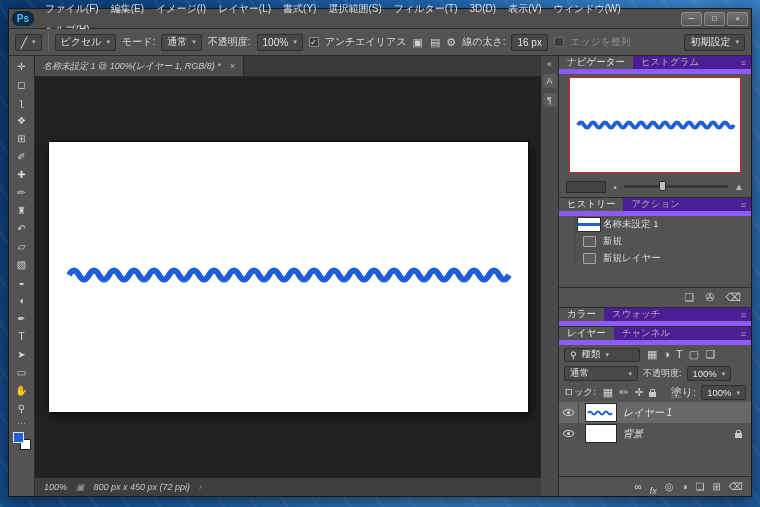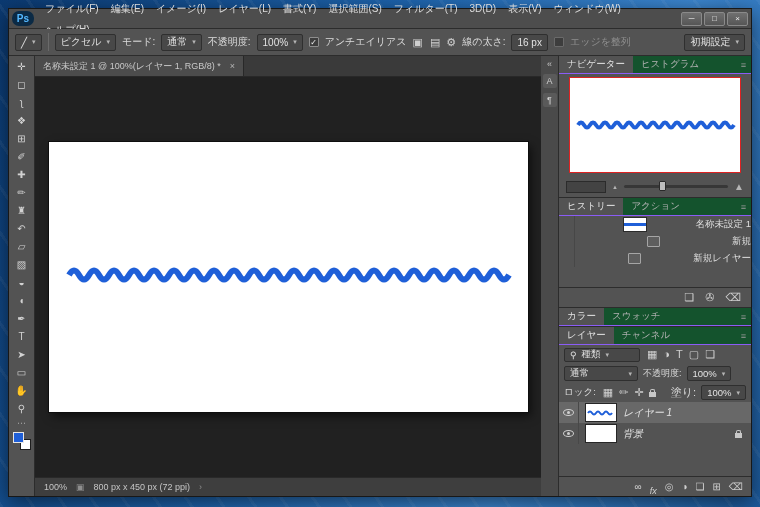--- a/index.html
+++ b/index.html
@@ -42,59 +42,59 @@
   .toolbar { width:26px; background:#535353; border-right:1px solid #2c2c2c;
     display:flex; flex-direction:column; align-items:center; padding-top:1px; flex:none; }
   .tool { width:22px; height:18px; display:flex; align-items:center; justify-content:center;
     color:#d2d2d2; font-size:10px; }
   .tb-ellipsis { color:#b5b5b5; font-size:9px; margin:1px 0; }
   .swatches { position:relative; width:18px; height:18px; margin-top:3px; }
   .sw-bg { position:absolute; right:0; bottom:0; width:11px; height:11px; background:#fff; border:1px solid #1d1d1d; }
   .sw-fg { position:absolute; left:0; top:0; width:11px; height:11px; border:1px solid #e6e6e6; }
 
   
-  .center { flex:1; display:flex; flex-direction:column; min-width:0; }
+  .center { flex:1; display:flex; flex-direction:column; min-width:0;font-style:italic; }
   .doc-tabs { height:21px; background:#3a3a3a; border-bottom:1px solid #282828; display:flex; align-items:flex-end; flex:none; }
   .doc-tab { height:20px; background:#4c4c4c; color:#c9c9c9; font-size:9px; display:flex;
     align-items:center; padding:0 8px; gap:9px; border-right:1px solid #282828; }
   .doc-close { color:#b5b5b5; font-size:9px; }
   .pasteboard { flex:1; background:#212121; display:flex; align-items:center; justify-content:center; min-height:0; }
   .canvas { width:479px; height:270px; background:#ffffff; box-shadow:0 0 0 1px #0e0e0e, 3px 4px 9px rgba(0,0,0,.6); }
   .canvas svg { display:block; width:100%; height:100%; }
   .statusbar { height:19px; background:#3e3e3e; border-top:1px solid #292929; display:flex;
     align-items:center; font-size:9px; color:#c5c5c5; gap:9px; padding:0 9px; flex:none; }
 
   
   .dockstrip { width:18px; background:#4a4a4a; border-right:1px solid #2c2c2c;
     display:flex; flex-direction:column; align-items:center; padding-top:3px; gap:5px; flex:none; }
   .dock-collapse { color:#c3c3c3; font-size:9px; }
   .dock-btn { width:14px; height:14px; background:#5a5a5a; border-radius:2px; color:#cfcfcf;
     font-size:9px; display:flex; align-items:center; justify-content:center; }
 
   
   .panels { width:192px; background:#535353; display:flex; flex-direction:column; flex:none; }
   .panel { display:flex; flex-direction:column; border-bottom:1px solid #2c2c2c; flex:none; }
-  .tabbar { height:18px; background:#14532d; display:flex; align-items:stretch; border-bottom:1px solid #8b5cf6; flex:none; }
+  .tabbar { height:18px; background:#4c1d95; display:flex; align-items:stretch; border-bottom:5px solid #8b5cf6; flex:none; }
   .ptab { font-size:9.5px; color:#b2b2b2; padding:0 8px; display:flex; align-items:center; }
   .ptab.active { background:#535353; color:#e4e4e4; }
   .pmenu { margin-left:auto; color:#9b9b9b; font-size:9px; display:flex; align-items:center; padding-right:5px; }
 
   .navigator-body { height:102px; display:flex; align-items:center; justify-content:center; }
   .nav-thumb { width:172px; height:96px; background:#fff; border:1px solid #dd2222; }
   .nav-thumb svg { display:block; width:100%; height:100%; }
   .nav-slider { height:21px; display:flex; align-items:center; gap:6px; padding:0 7px; }
   .zoom-field { width:40px; height:12px; background:#434343; border:1px solid #2b2b2b; font-size:8px; color:#ccc; padding:0 3px; }
   .mt-small { color:#b5b5b5; font-size:6px; }
   .mt-big { color:#b5b5b5; font-size:10px; }
   .track { flex:1; height:3px; background:#373737; border-radius:2px; position:relative; }
   .thumb { position:absolute; left:34%; top:-4px; width:7px; height:10px; background:#bdbdbd;
     border:1px solid #2a2a2a; border-radius:1px; }
 
   .history-rows { display:flex; flex-direction:column; }
-  .h-row { height:17px; display:flex; align-items:center; font-size:9.5px; color:#dedede;justify-content:space-between; }
+  .h-row { height:17px; display:flex; align-items:center; font-size:9.5px; color:#dedede; }
   .h-row.selected { background:#6e6e6e; }
   .h-check { width:16px; align-self:stretch; border-right:1px solid #474747; flex:none; }
   .h-icon { width:28px; display:flex; justify-content:center; flex:none; }
   .h-thumb { width:22px; height:13px; background:#fff;
     background-image:linear-gradient(#fff 42%, #1f5fd8 42%, #1f5fd8 58%, #fff 58%); outline:1px solid #2b2b2b; }
   .state-icon { width:13px; height:11px; background:#5e5e5e; border:1px solid #a5a5a5; border-radius:1px; }
   .h-footer { margin-top:auto; height:20px; border-top:1px solid #2d2d2d; display:flex;
     align-items:center; justify-content:flex-end; gap:11px; padding:0 10px; }
 
   .layers-panel { flex:1; border-bottom:none; min-height:0; }

